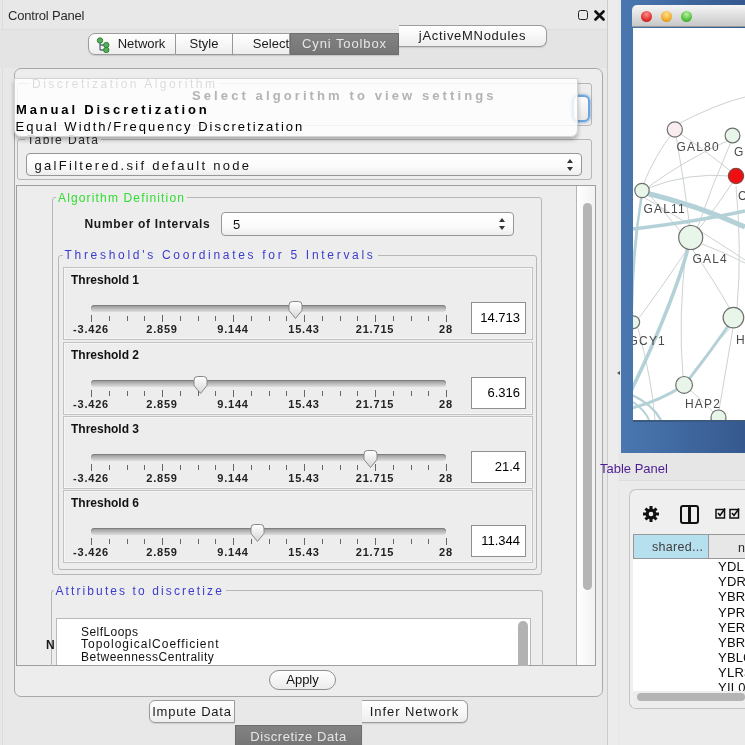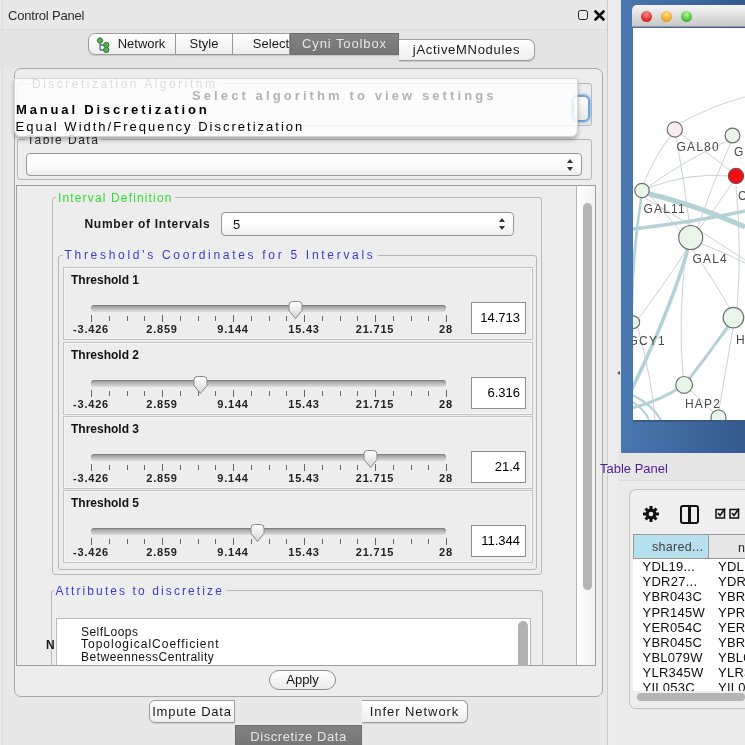--- a/index.html
+++ b/index.html
@@ -43,41 +43,42 @@
     <path d="M4 3.5 V13 M4 8 H10 M4 13 H10" stroke="#5a6b7a" stroke-width="1.3" fill="none"></path>
     <circle cx="4" cy="3.5" r="2.7" fill="#55b055" stroke="#2e7d32" stroke-width="0.9"></circle>
     <circle cx="10.3" cy="8" r="2.7" fill="#55b055" stroke="#2e7d32" stroke-width="0.9"></circle>
     <circle cx="10.3" cy="13" r="2.7" fill="#55b055" stroke="#2e7d32" stroke-width="0.9"></circle>
   </svg>
   <span style="margin-left:19px;">Network</span>
 </div>
 <div class="seg" style="left:176px;top:33px;width:57px;border-left:none;">Style</div>
 <div class="seg" style="left:233px;top:33px;width:57px;border-left:none;text-align:right;">Select</div>
 <div class="seg dark" style="left:290px;top:33px;width:109px;letter-spacing:0.9px;">Cyni Toolbox</div>
-<div class="seg" style="left:399px;top:39px;width:136px;border-radius:0 7px 7px 0;border-left:none;letter-spacing:0.7px;">jActiveMNodules</div>
+<div class="seg" style="left:399px;top:25px;width:148px;border-radius:0 7px 7px 0;border-left:none;letter-spacing:0.7px;">jActiveMNodules</div>
 
 <div class="abs" style="left:14px;top:68px;width:589px;height:629px;background:#ededed;border:1px solid #a9a9a9;border-radius:7px;"></div>
 
 <div class="groupbox" style="left:17px;top:83px;width:575px;height:43px;"></div>
 <div class="gtitle" style="left:30px;top:77px;color:#3a3a3a;letter-spacing:2.5px;">Discretization Algorithm</div>
 
 <div class="abs" style="left:572px;top:95px;width:18px;height:27px;border-radius:6px;border:2.5px solid #6ea4dc;box-shadow:0 0 2px 1px rgba(90,150,220,0.55);background:linear-gradient(180deg,#fdfdfd,#e8e8e8);"></div>
 
 <div class="groupbox" style="left:17px;top:139px;width:575px;height:41px;"></div>
 <div class="gtitle" style="left:25px;top:133px;color:#2b2b2b;letter-spacing:1.5px;">Table Data</div>
 <div class="combo" style="left:26px;top:153px;width:556px;height:23px;">
+  <span style="position:absolute;left:7.5px;top:3.5px;letter-spacing:2.3px;">galFiltered.sif default node</span>
   <span class="ar"></span>
 </div>
 
 <div class="abs" style="left:16px;top:185px;width:580px;height:481px;border:1px solid #9f9f9f;background:#ededed;"></div>
 <div class="abs" style="left:576px;top:186px;width:19px;height:479px;background:linear-gradient(90deg,#ffffff,#f2f2f2);border-left:1px solid #b5b5b5;"></div>
 <div class="abs" style="left:583px;top:203px;width:9px;height:387px;background:#b5b5b5;border-radius:4.5px;"></div>
 
 <div class="groupbox" style="left:52px;top:197px;width:490px;height:378px;"></div>
-<div class="gtitle" style="left:56px;top:191px;color:#30dd30;letter-spacing:1.15px;">Interval Definition</div>
+<div class="gtitle" style="left:56px;top:191px;color:#30dd30;letter-spacing:1.15px;">Algorithm Definition</div>
 
 <div class="abs b12" style="left:84.5px;top:217px;letter-spacing:0.7px;">Number of Intervals</div>
 <div class="combo" style="left:221px;top:212px;width:293px;height:24px;">
   <span style="position:absolute;left:11px;top:4px;">5</span>
   <span class="ar"></span>
 </div>
 
 <div class="groupbox" style="left:58px;top:255px;width:479px;height:315px;"></div>
 <div class="gtitle" style="left:62.5px;top:248px;color:#3c3ccc;letter-spacing:2.7px;">Threshold's Coordinates for 5 Intervals</div>
 
@@ -211,21 +212,21 @@
       <span style="left:27px;">-3.426</span>
         <span style="left:98px;">2.859</span>
         <span style="left:169px;">9.144</span>
         <span style="left:240px;">15.43</span>
         <span style="left:311px;">21.715</span>
         <span style="left:382px;">28</span>
     </div>
     <div class="vbox">21.4</div>
   </div>
 <div class="tpanel" style="top:489.5px;">
-    <div class="tlabel">Threshold 5</div>
+    <div class="tlabel">Threshold 6</div>
     <div class="track"></div>
     <svg style="position:absolute;left:185.5px;top:33px;" width="15" height="18" viewBox="0 0 15 18">
       <path d="M1 4 a3.5 3.5 0 0 1 3.5 -3.5 h6 a3.5 3.5 0 0 1 3.5 3.5 v5.5 l-6.5 8 l-6.5 -8 z" fill="url(#gd)" stroke="#878787" stroke-width="1"></path>
       <defs>
           <linearGradient id="gd" x1="0" y1="0" x2="0" y2="1">
             <stop offset="0" stop-color="#ffffff"></stop>
             <stop offset="1" stop-color="#d6d6d6"></stop>
           </linearGradient>
         </defs>
     </svg>
@@ -381,17 +382,16 @@
 <svg class="abs" style="left:729px;top:507px;" width="12" height="12" viewBox="0 0 12 12">
     <rect x="1" y="2.5" width="8.5" height="8.5" fill="none" stroke="#111" stroke-width="1.5"></rect>
     <path d="M3 6 l2 2.5 L10 1.5" fill="none" stroke="#111" stroke-width="1.6"></path>
   </svg>
 
 <div class="abs" style="left:633px;top:534px;width:112px;height:25px;background:#b7e0ef;border:1px solid #999;border-right:none;"></div>
 <div class="abs" style="left:708px;top:534px;width:37px;height:25px;background:#e7e7e7;border-top:1px solid #999;border-bottom:1px solid #999;border-left:1px solid #999;"></div>
 <div class="abs" style="left:652px;top:540px;font-size:12.5px;letter-spacing:0.3px;color:#404040;">shared...</div>
 <div class="abs" style="left:738px;top:540.5px;font-size:12.5px;color:#2b2b2b;">na</div>
 <div class="abs" style="left:633px;top:559px;width:112px;height:133px;background:#ffffff;overflow:hidden;">
-  <div style="position:absolute;left:9.5px;top:0px;font-size:13px;letter-spacing:0.25px;color:#0f0f0f;line-height:15.17px;">YDL19...<br>YDR27...<br>YBR043C<br>YPR145W<br>YER054C<br>YBR045C<br>YBL079W<br>YLR345W<br>YIL053C</div>
   <div style="position:absolute;left:85px;top:0px;font-size:13px;letter-spacing:0.25px;color:#0f0f0f;line-height:15.17px;">YDL1<br>YDR2<br>YBR0<br>YPR1<br>YER0<br>YBR0<br>YBL0<br>YLR3<br>YIL0</div>
 </div>
 <div class="abs" style="left:633px;top:691px;width:112px;height:17px;background:#ededed;"></div>
 <div class="abs" style="left:637px;top:692.5px;width:108px;height:8.5px;background:#b4b4b4;border-radius:4.5px;"></div>
 
 </body></html>

